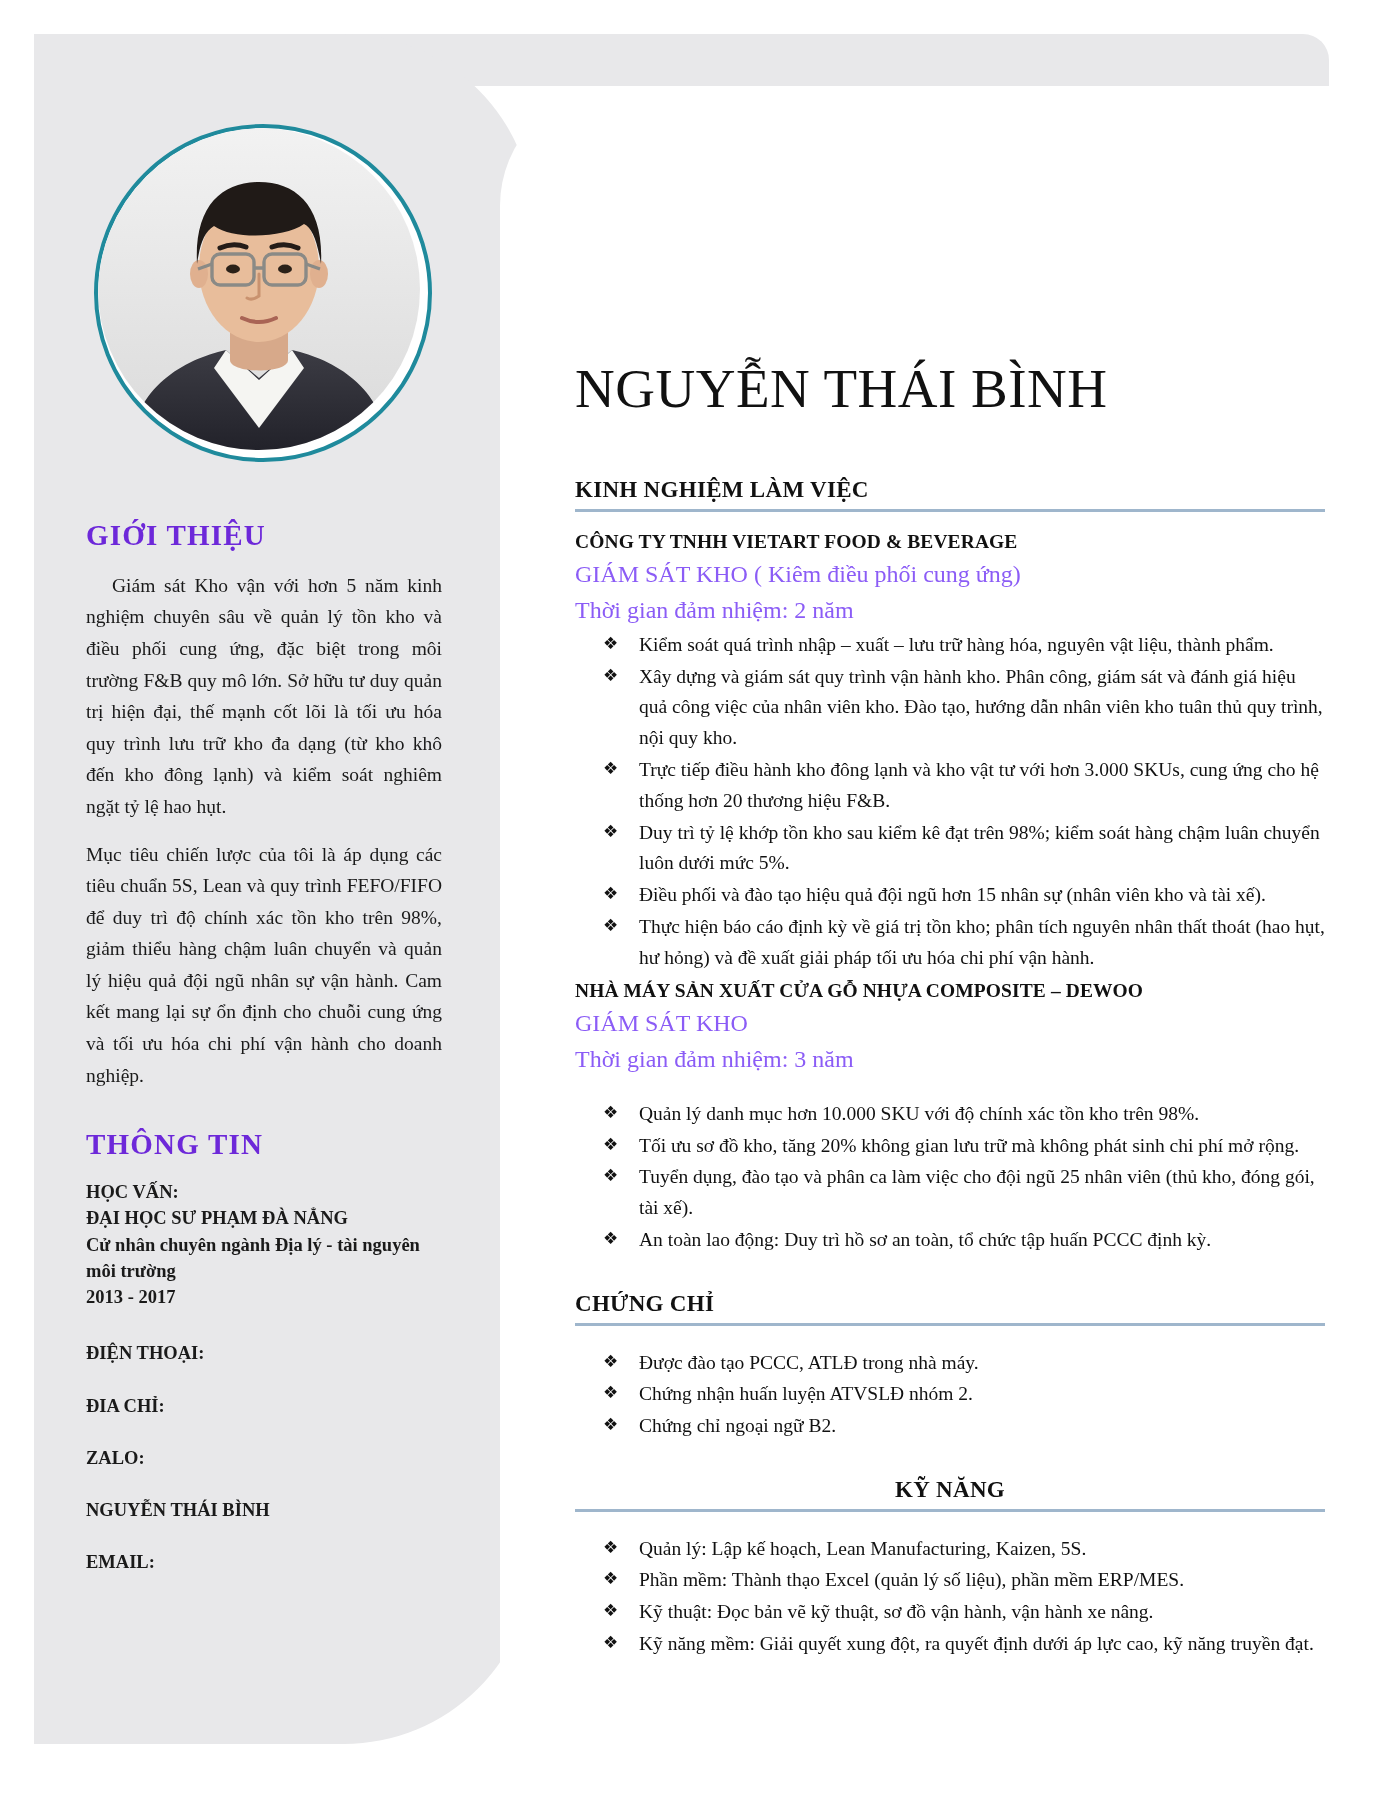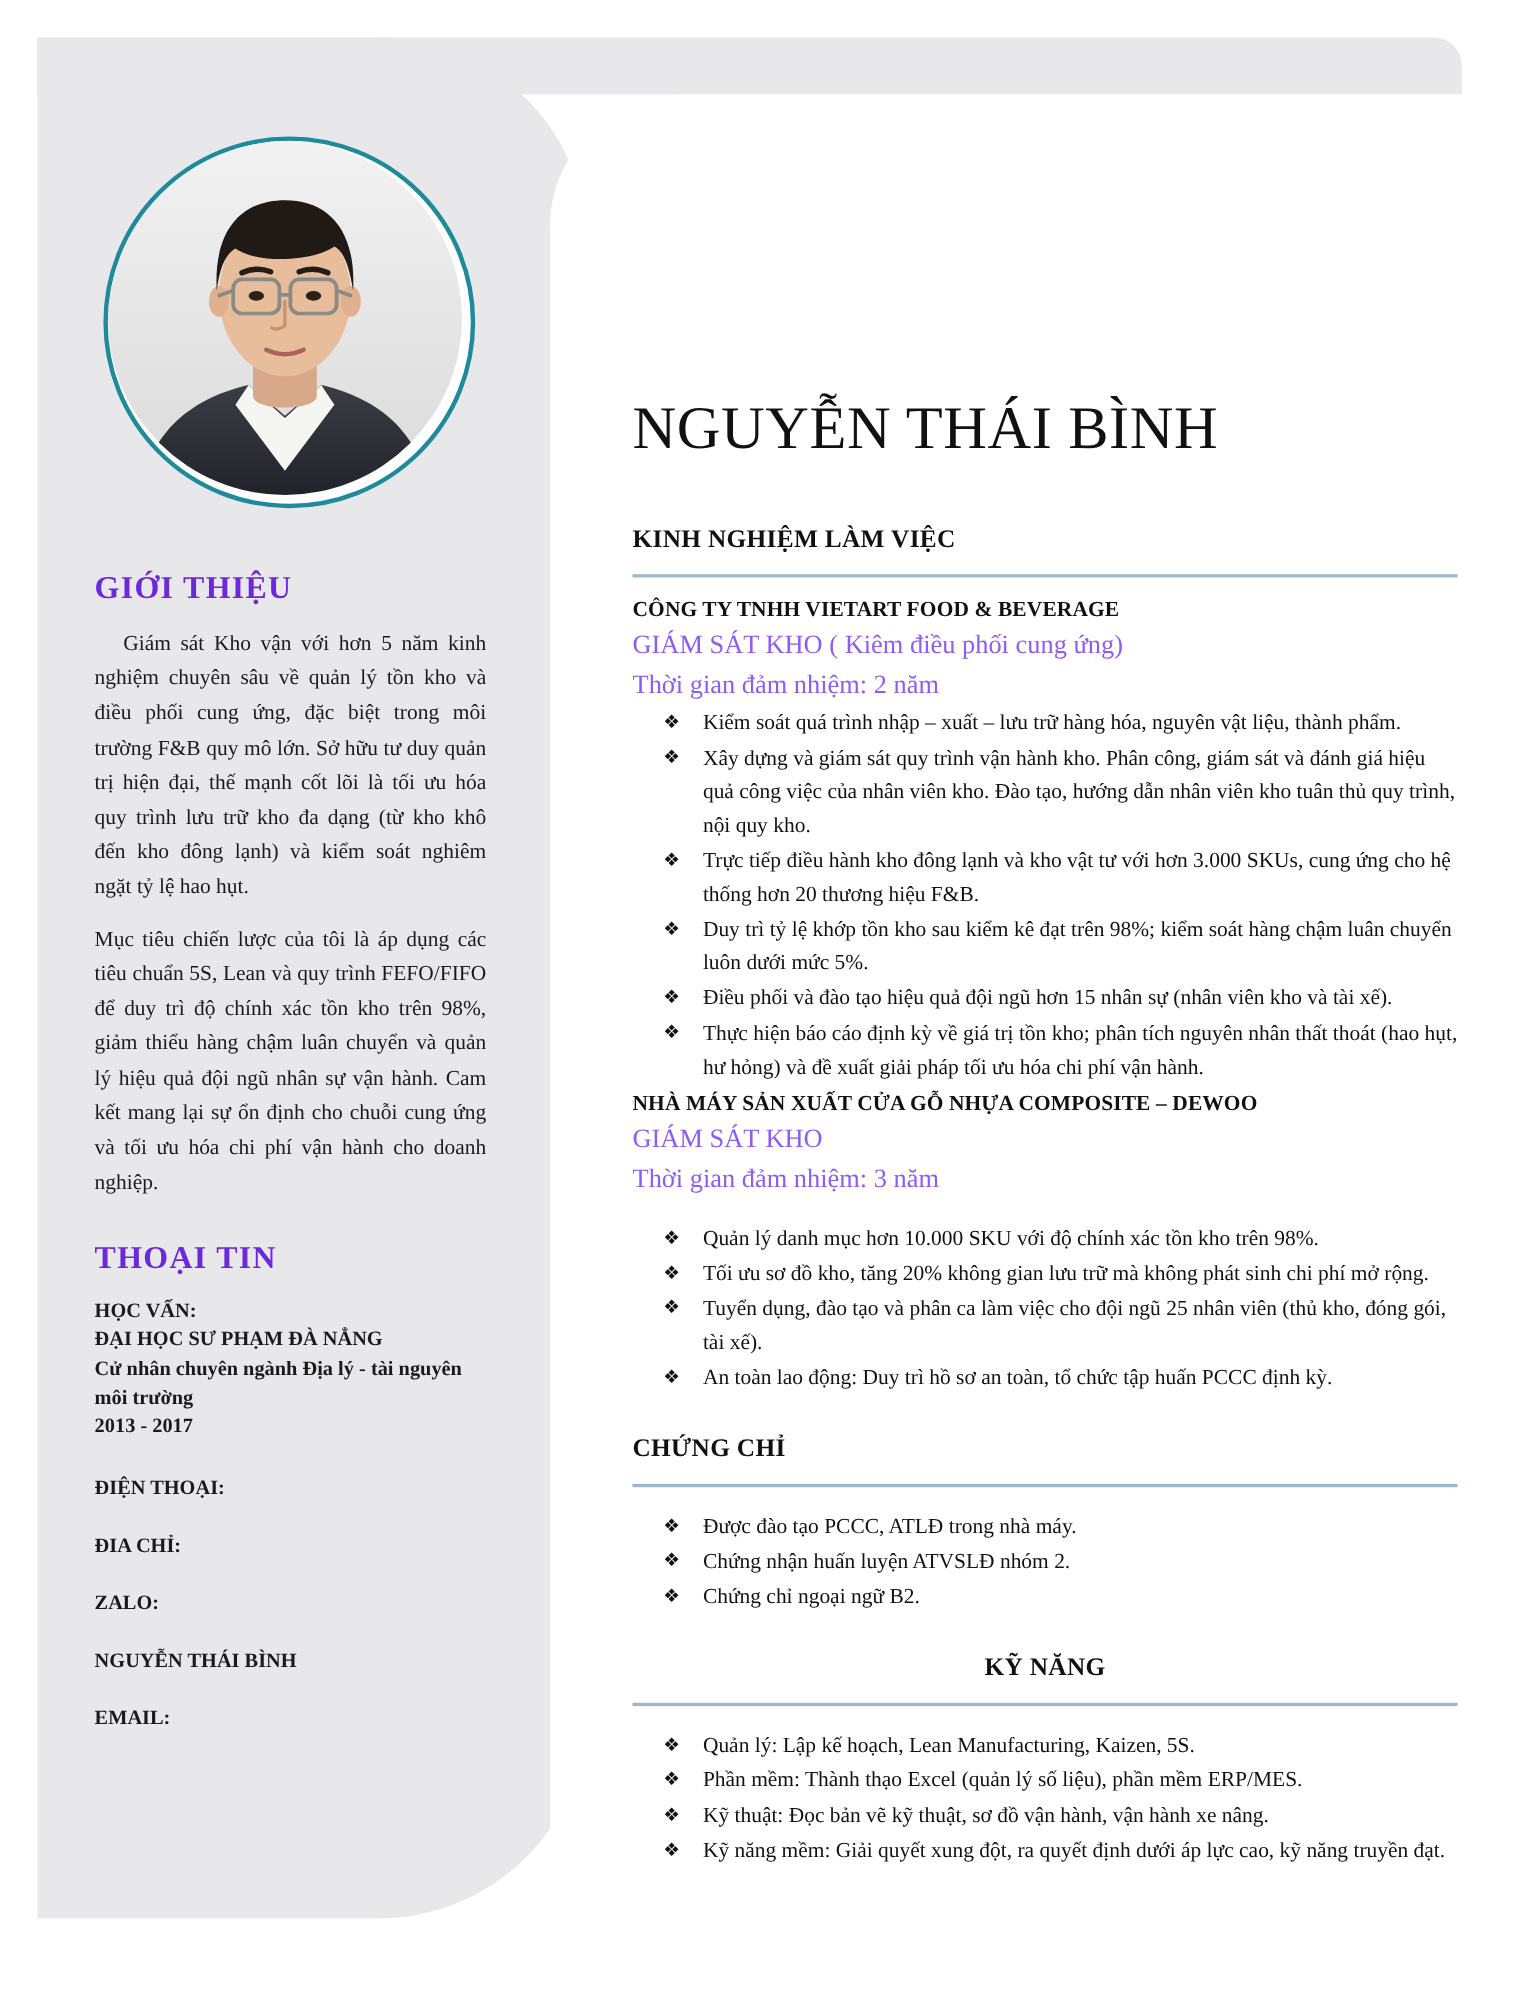--- a/index.html
+++ b/index.html
@@ -122,21 +122,21 @@
     font-weight: normal;
     line-height: 1.05;
     white-space: nowrap;
   }
   .sec-head {
     font-size: 23px;
     font-weight: bold;
     color: #111111;
     letter-spacing: 0.3px;
     margin: 0;
-    padding-bottom: 17px;
+    padding-bottom: 4px;
     border-bottom: 3px solid #9fb6cc;
     line-height: 1.25;
   }
   .sec-head.exp { margin-top: 58px; }
   .sec-head.cert { margin-top: 34px; }
   .sec-head.skill { margin-top: 34px; text-align: center; }
 
   .job { margin-top: 15px; }
   .job-company {
     font-size: 19.5px;
@@ -238,21 +238,21 @@
     </div>
   </div>
 
   <div class="sidebar-content">
 
     <h2 class="side-heading">GIỚI THIỆU</h2>
 
     <p class="intro-p first">Giám sát Kho vận với hơn 5 năm kinh nghiệm chuyên sâu về quản lý tồn kho và điều phối cung ứng, đặc biệt trong môi trường F&amp;B quy mô lớn. Sở hữu tư duy quản trị hiện đại, thế mạnh cốt lõi là tối ưu hóa quy trình lưu trữ kho đa dạng (từ kho khô đến kho đông lạnh) và kiểm soát nghiêm ngặt tỷ lệ hao hụt.</p>
     <p class="intro-p">Mục tiêu chiến lược của tôi là áp dụng các tiêu chuẩn 5S, Lean và quy trình FEFO/FIFO để duy trì độ chính xác tồn kho trên 98%, giảm thiểu hàng chậm luân chuyển và quản lý hiệu quả đội ngũ nhân sự vận hành. Cam kết mang lại sự ổn định cho chuỗi cung ứng và tối ưu hóa chi phí vận hành cho doanh nghiệp.</p>
 
-    <h2 class="side-heading tt">THOẠI TIN</h2>
+    <h2 class="side-heading tt">THÔNG TIN</h2>
 
     <div class="info-block">
       <p class="info-line">HỌC VẤN:</p>
       <p class="info-line">ĐẠI HỌC SƯ PHẠM ĐÀ NẲNG</p>
       <p class="info-line">Cử nhân chuyên ngành Địa lý -  tài nguyên môi trường</p>
       <p class="info-line">2013 - 2017</p>
 
       <div class="info-gap"></div>
       <p class="info-line">ĐIỆN THOẠI:</p>
       <p class="info-line"></p>

